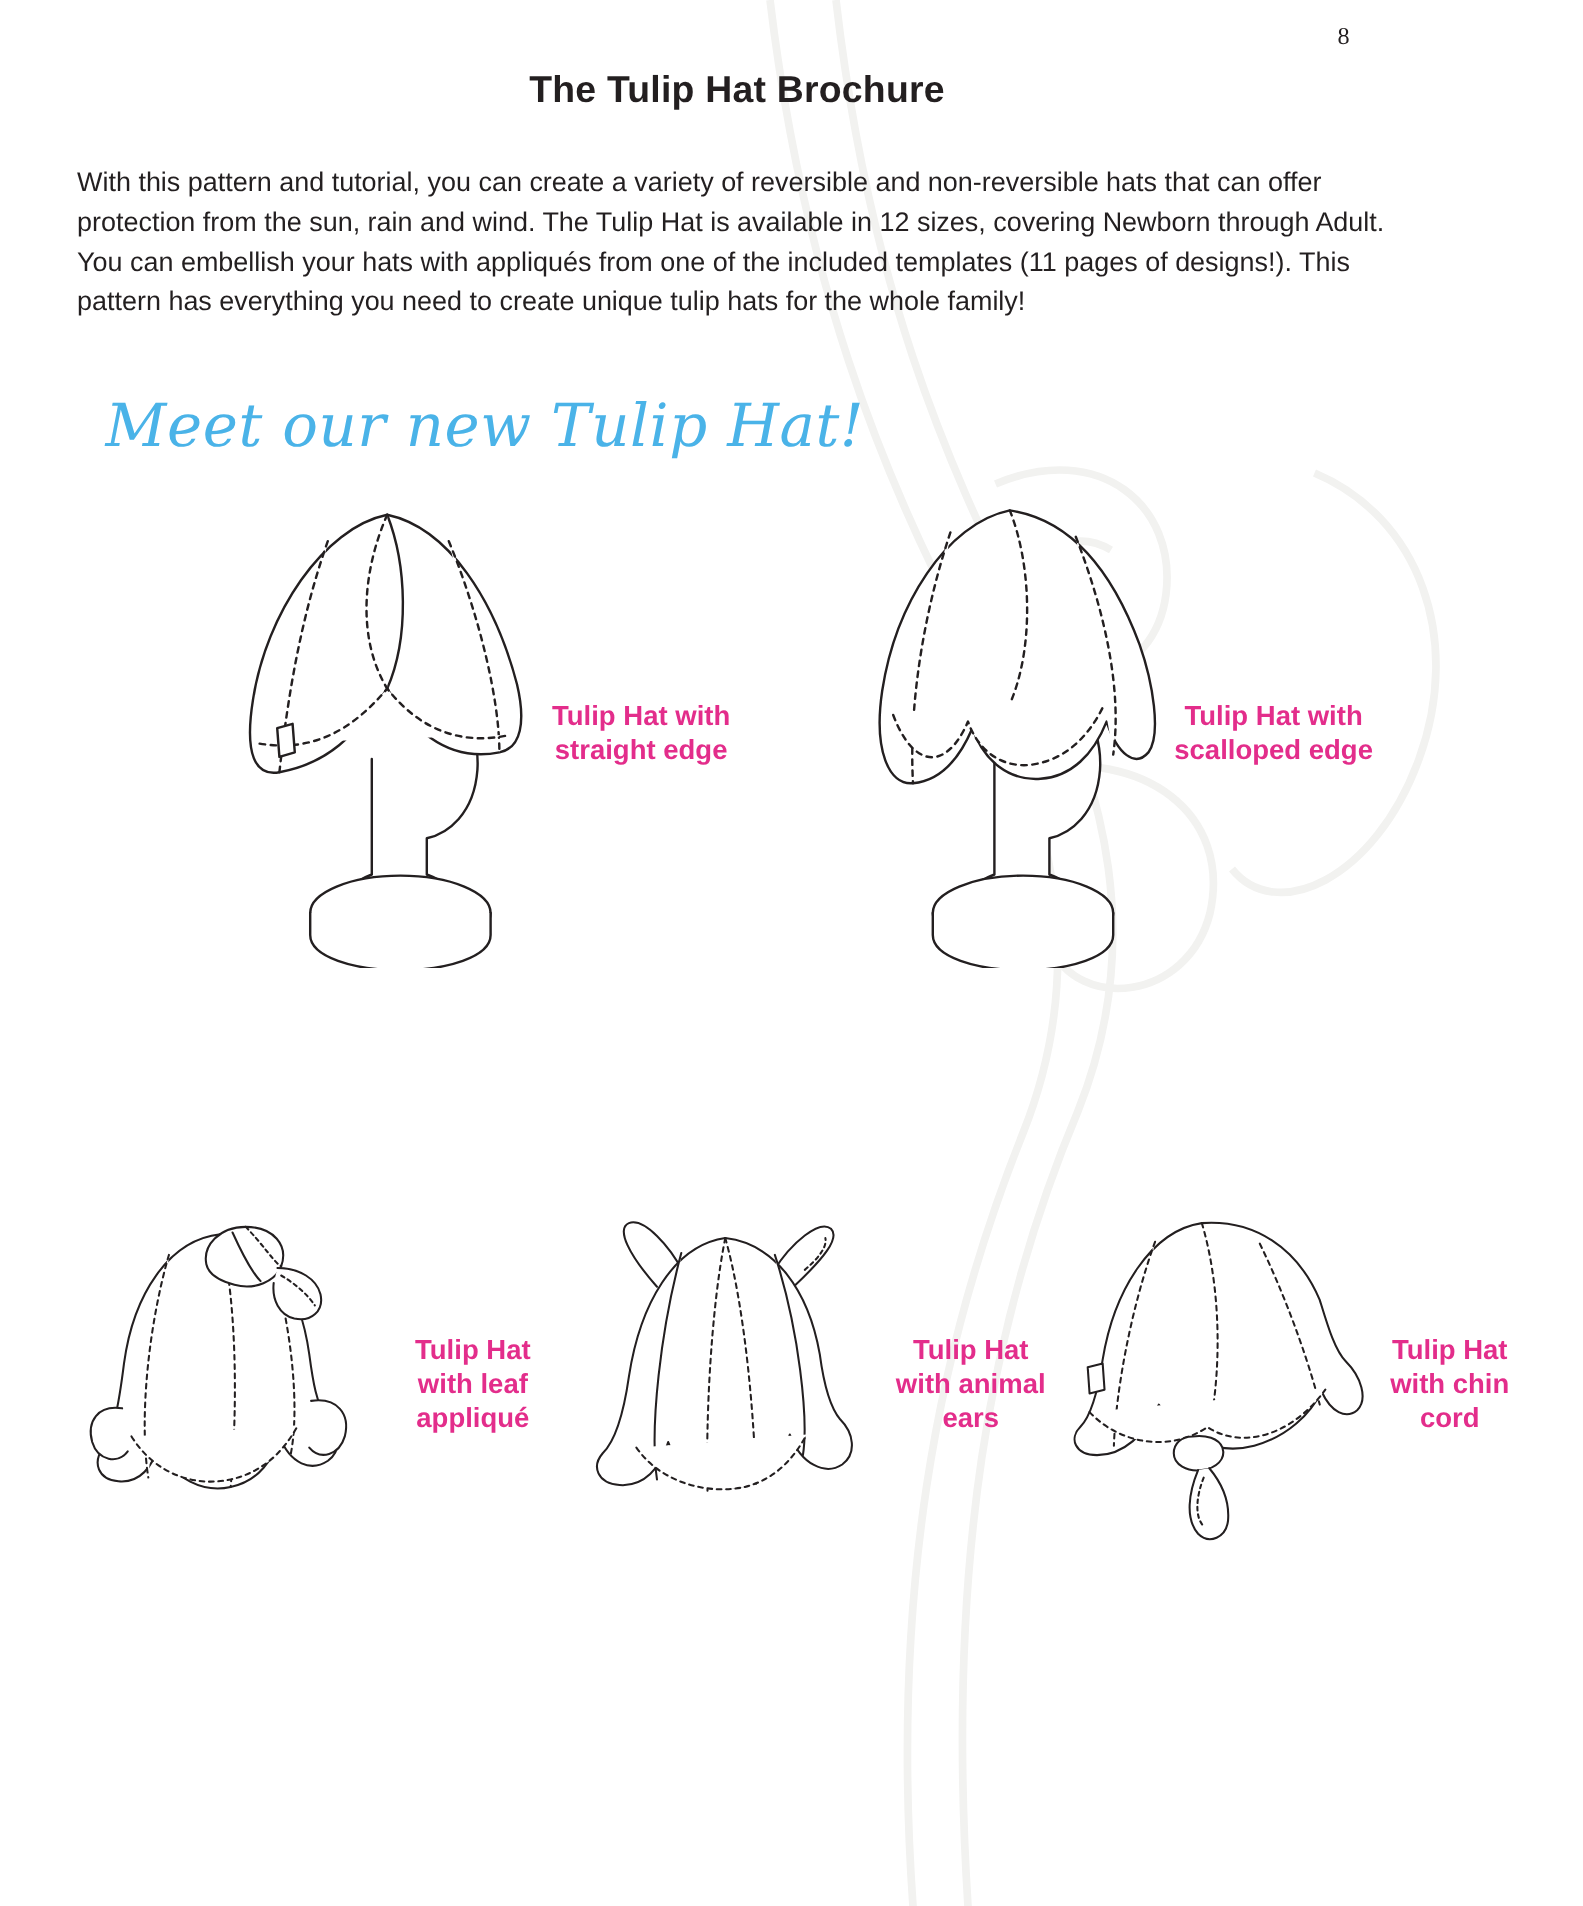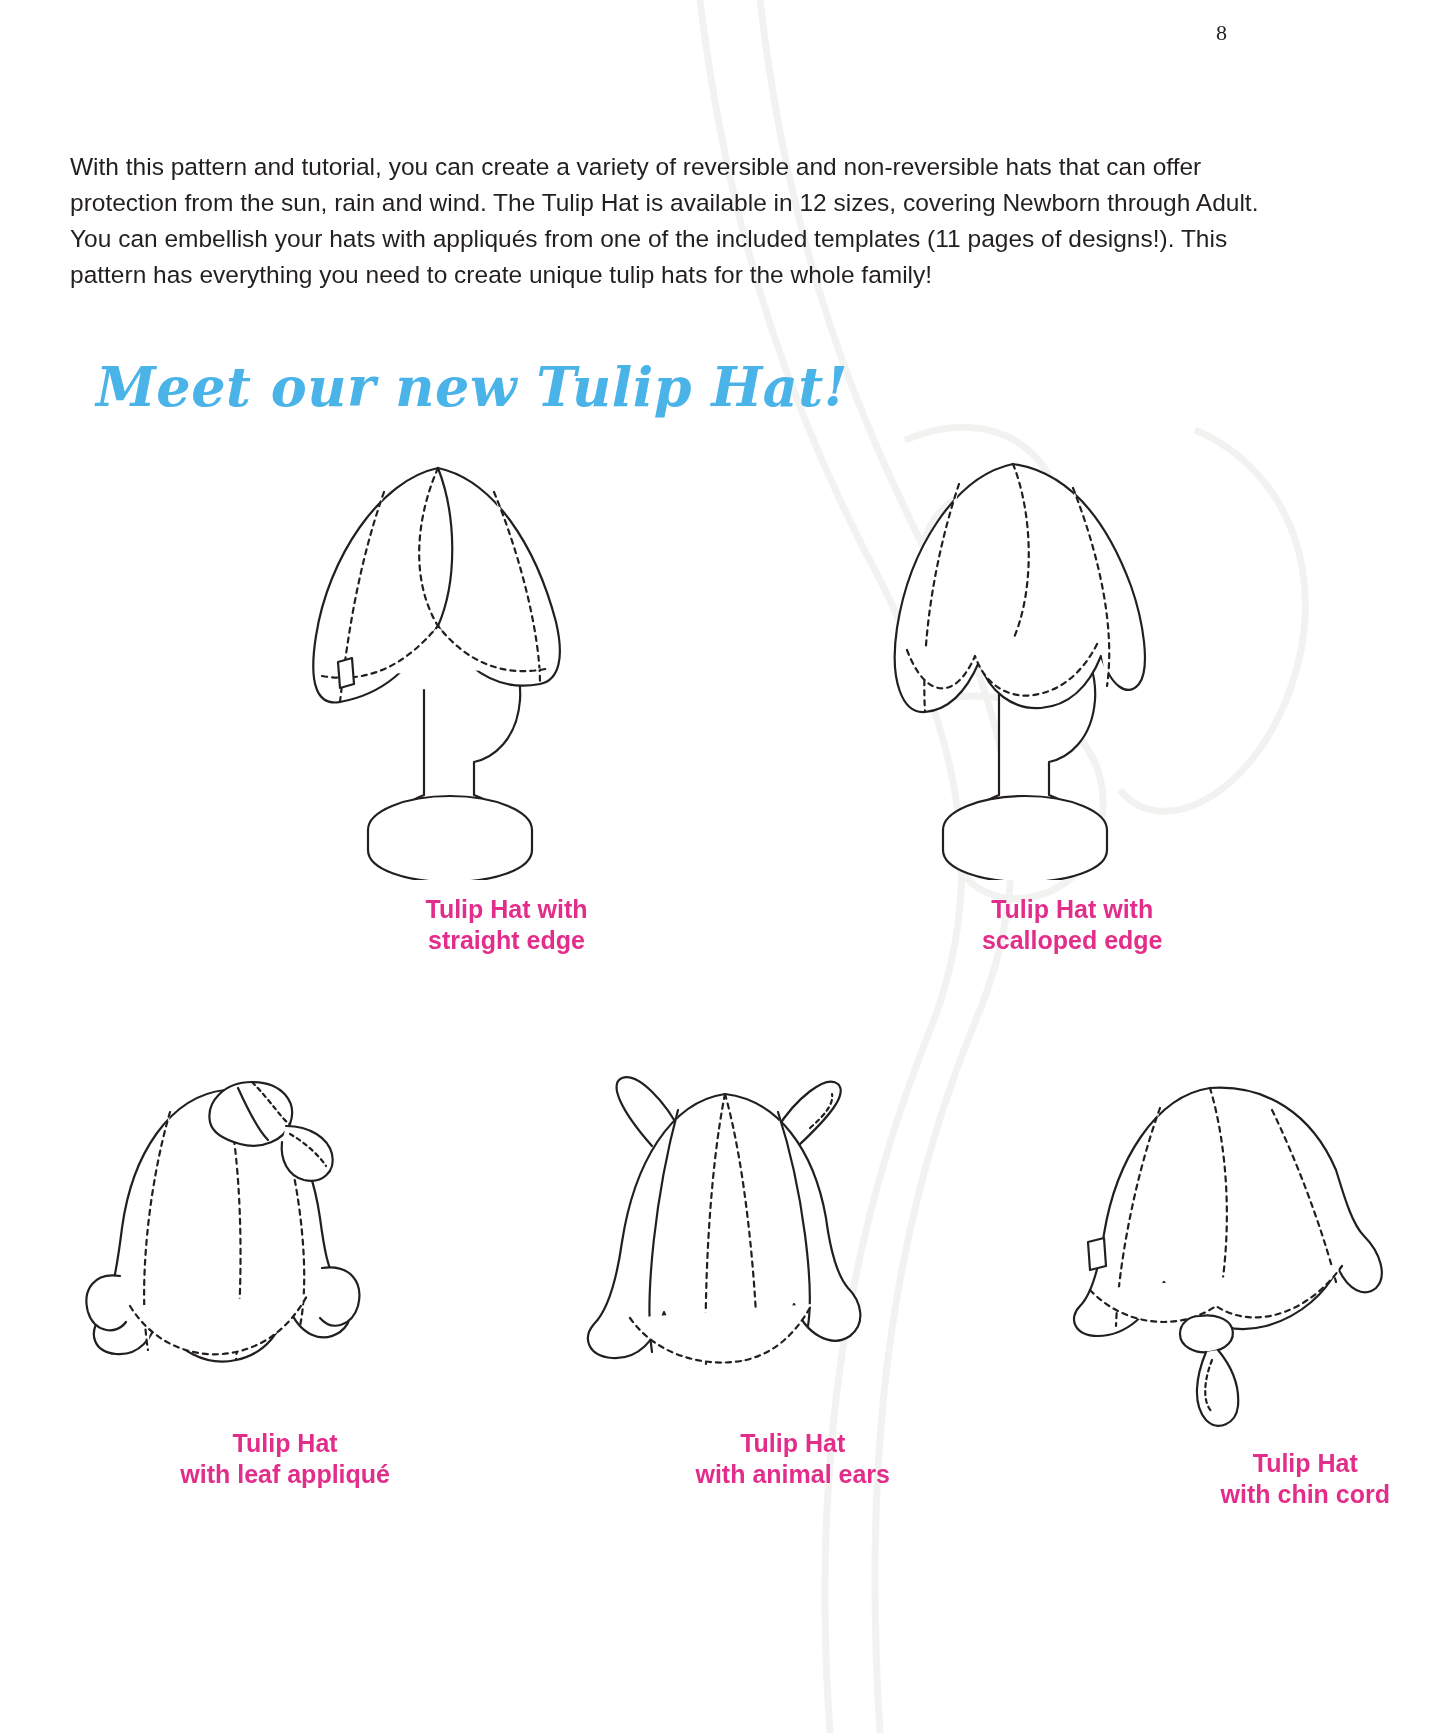--- a/index.html
+++ b/index.html
@@ -66,21 +66,21 @@
     color: #231f20;
   }
 
   .script-heading {
     position: absolute;
     top: 355px;
     left: 96px;
     font-family: "DejaVu Serif", serif;
     font-style: italic;
     font-size: 54px;
-    font-weight: bold;
+    font-weight: normal;
     color: #4ab3e8;
     letter-spacing: 0.5px;
   }
 
   .gallery-row {
     position: absolute;
     display: flex;
   }
   .row-top {
     top: 440px;
@@ -90,22 +90,21 @@
   }
   .row-bottom {
     top: 1068px;
     left: 60px;
     width: 1330px;
     justify-content: space-between;
   }
 
   .hat-card {
     display: flex;
-    flex-direction: column;
-    align-items: flex-end;
+    align-items: center;
   }
 
   .hat-figure {
     display: block;
   }
 
   .caption {
     margin-top: 6px;
     text-align: center;
     color: #e32d8b;
@@ -132,20 +131,21 @@
     <path d="M905 440 C 1000 400, 1070 460, 1060 540 C 1050 620, 960 640, 930 580 C 905 530, 960 470, 1010 500"></path>
     <path d="M935 700 C 1040 680, 1120 740, 1100 830 C 1080 910, 980 920, 955 860"></path>
     <path d="M1195 430 C 1290 470, 1330 580, 1290 690 C 1250 800, 1160 840, 1120 790"></path>
   </g>
 </svg>
 
 <div class="page">
 
   <div class="page-number">8</div>
 
+  <h1 class="title">The Tulip Hat Brochure</h1>
 
   <p class="intro">With this pattern and tutorial, you can create a variety of reversible and non-reversible hats that can offer protection from the sun, rain and wind. The Tulip Hat is available in 12 sizes, covering Newborn through Adult. You can embellish your hats with appliqués from one of the included templates  (11 pages of designs!). This pattern has everything you need to create unique tulip hats for the whole family!</p>
 
   <div class="script-heading">Meet our new Tulip Hat!</div>
 
   <div class="gallery-row row-top">
 
     <div class="hat-card">
       <svg class="hat-figure" width="300" height="440" viewBox="0 0 300 440" xmlns="http://www.w3.org/2000/svg">
         <g fill="#ffffff" stroke="#231f20" stroke-width="2.2" stroke-linejoin="round" stroke-linecap="round">

